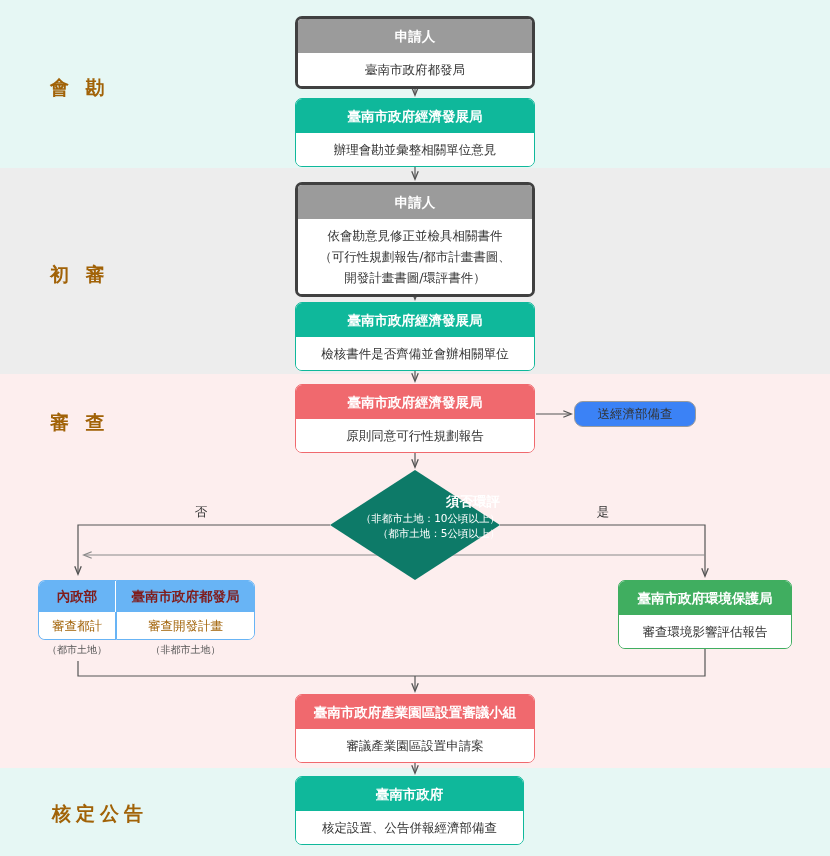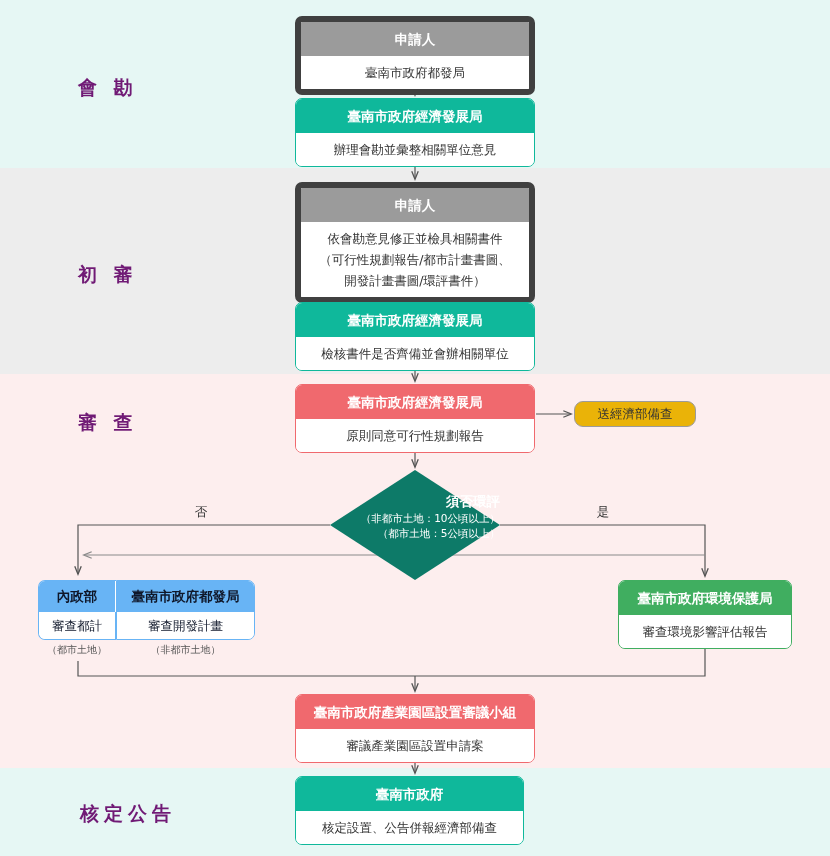--- a/index.html
+++ b/index.html
@@ -29,24 +29,23 @@
   .band-meeting   { top: 0px;   height: 168px; background: #E6F7F4; }
   .band-initial   { top: 168px; height: 206px; background: #EDEDED; }
   .band-review    { top: 374px; height: 394px; background: #FDEEEE; }
   .band-approval  { top: 768px; height: 88px;  background: #E6F7F4; }
 
   
   .stage-label {
     position: absolute;
     font-size: 19px;
     font-weight: bold;
-    color: #701a75;
+    color: #a16207;
     letter-spacing: 5px;
     white-space: nowrap;
-    margin-left: 28px;
   }
 
   
   #wires {
     position: absolute;
     left: 0; top: 0;
     width: 830px; height: 856px;
     pointer-events: none;
   }
 
@@ -70,21 +69,21 @@
   .node .body {
     text-align: center;
     color: #333333;
     font-size: 12.5px;
     line-height: 21px;
     padding: 6px 8px;
     background: #ffffff;
   }
 
   
-  .n-gray  { border: 6px solid #404040; }
+  .n-gray  { border: 3px solid #404040; }
   .n-gray  .head { background: #9B9B9B; }
   .n-teal  { border: 1px solid #0FB89B; }
   .n-teal  .head { background: #0FB89B; }
   .n-red   { border: 1px solid #F0696E; }
   .n-red   .head { background: #F0696E; }
   .n-green { border: 1px solid #40AE60; }
   .n-green .head { background: #40AE60; }
 
   
   #node-applicant-1 { left: 295px; top: 16px;  width: 240px; }
@@ -94,21 +93,21 @@
   #node-econ-3      { left: 295px; top: 384px; width: 240px; }
   #node-committee   { left: 295px; top: 694px; width: 240px; }
   #node-city-gov    { left: 295px; top: 776px; width: 229px; }
   #node-epb         { left: 618px; top: 580px; width: 174px; }
 
   
   .pill {
     position: absolute;
     border: 1px solid #9b9b9b;
     border-radius: 9px;
-    background: #eab308;
+    background: #3b82f6;
     color: #333333;
     font-size: 12.5px;
     text-align: center;
     line-height: 24px;
     height: 26px;
     box-sizing: border-box;
   }
   #pill-moea { left: 574px; top: 401px; width: 122px; }
 
   
@@ -122,32 +121,32 @@
   }
   #twin-blue .tb {
     box-sizing: border-box;
     background: #ffffff;
     overflow: hidden;
   }
   #twin-blue .tb-left  { width: 78px;  border: 1px solid #68B4F5; border-radius: 7px 0 0 7px; border-right: none; }
   #twin-blue .tb-right { width: 139px; border: 1px solid #68B4F5; border-radius: 0 7px 7px 0; }
   #twin-blue .head {
     background: #68B4F5;
-    color: #0f172a;
+    color: #7f1d1d;
     font-weight: bold;
     font-size: 13.5px;
     line-height: 31px;
     height: 31px;
     text-align: center;
     white-space: nowrap;
   }
   #twin-blue .tb-left .head { border-right: 1px solid #ffffff; }
   #twin-blue .body {
     text-align: center;
-    color: #0f172a;
+    color: #a16207;
     font-size: 12.5px;
     line-height: 27px;
     height: 27px;
     background: #ffffff;
   }
   #twin-blue .tb-left .body { border-right: 1px solid #68B4F5; }
 
   .sub-note {
     position: absolute;
     font-size: 10px;

